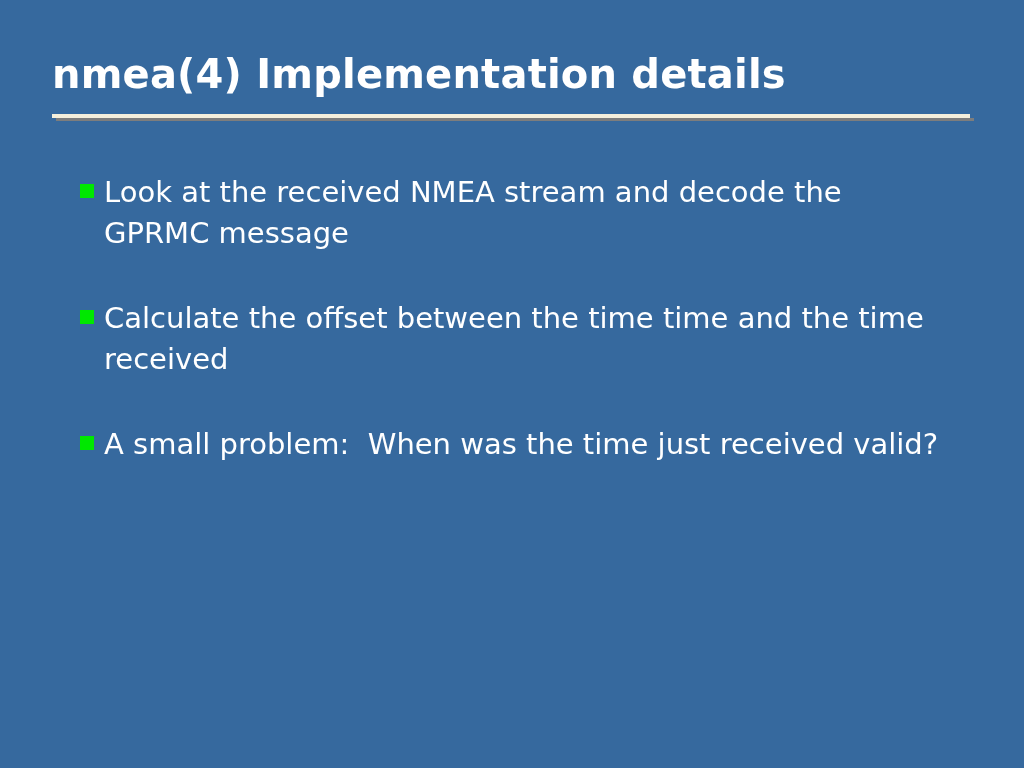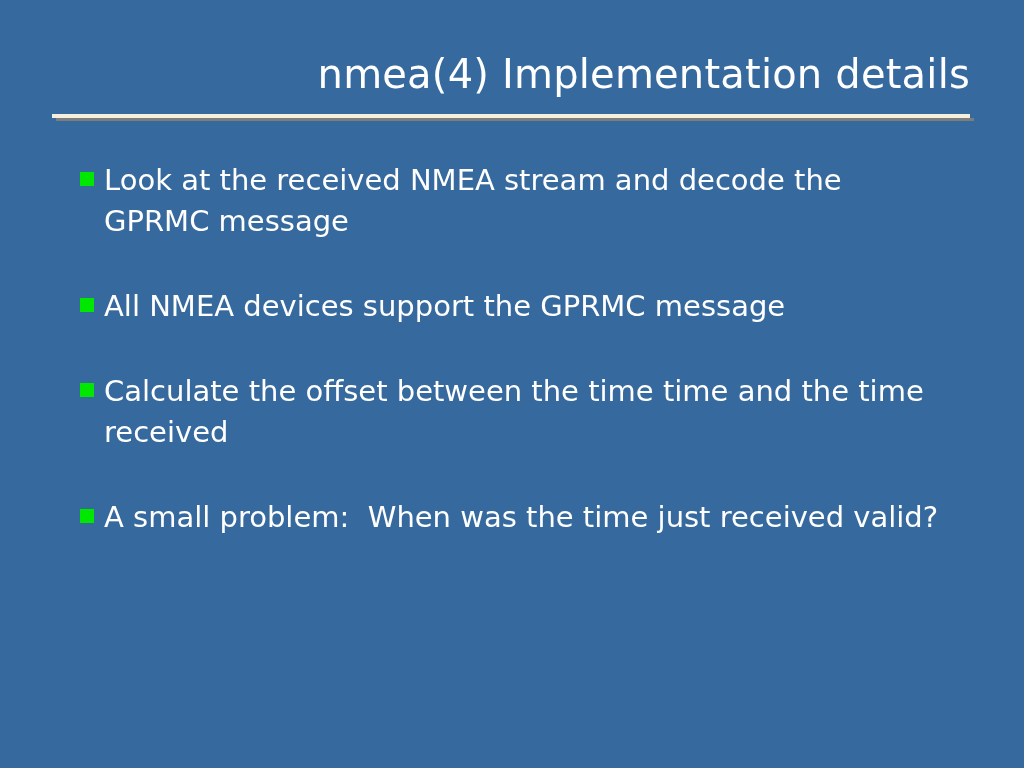--- a/index.html
+++ b/index.html
@@ -25,25 +25,25 @@
   
   .title-block {
     position: absolute;
     left: 52px;
     top: 48px;
     width: 918px;
   }
   .slide-title {
     margin: 0;
     padding: 0;
-    text-align: right;
+    text-align: left;
     color: #ffffff;
     font-family: "DejaVu Sans", sans-serif;
     font-size: 40px;
-    font-weight: 400;
+    font-weight: 700;
     line-height: 52px;
     letter-spacing: 0.2px;
     white-space: nowrap;
   }
   .title-rule {
     position: absolute;
     left: 52px;
     top: 114px;
     width: 918px;
     height: 4px;
@@ -55,21 +55,21 @@
     top: 118px;
     width: 918px;
     height: 3px;
     background: #7d7d7d;
   }
 
   
   .bullet-list {
     position: absolute;
     left: 80px;
-    top: 160px;
+    top: 172px;
     width: 872px;
     margin: 0;
     padding: 0;
     list-style: none;
   }
   .bullet-item {
     position: relative;
     padding-left: 24px;
     margin: 0 0 44px 0;
     color: #ffffff;
@@ -107,24 +107,20 @@
   <div class="title-rule-shadow"></div>
   <div class="title-rule"></div>
 
   <ul class="bullet-list">
 
     <li class="bullet-item">
       <span class="bullet-marker"></span>
       <span class="bullet-text">Look at the received NMEA stream and decode the GPRMC message</span>
     </li>
 
-    <li class="bullet-item">
-      <span class="bullet-marker"></span>
-      <span class="bullet-text">All NMEA devices support the GPRMC message</span>
-    </li>
 
     <li class="bullet-item">
       <span class="bullet-marker"></span>
       <span class="bullet-text">Calculate the offset between the time time and the time received</span>
     </li>
 
     <li class="bullet-item">
       <span class="bullet-marker"></span>
       <span class="bullet-text">A small problem:  When was the time just received valid?</span>
     </li>

